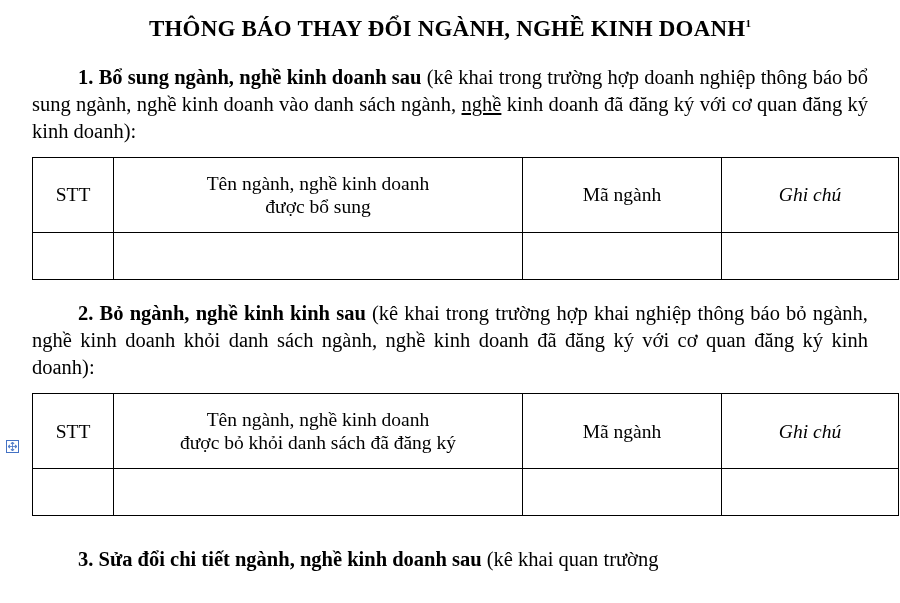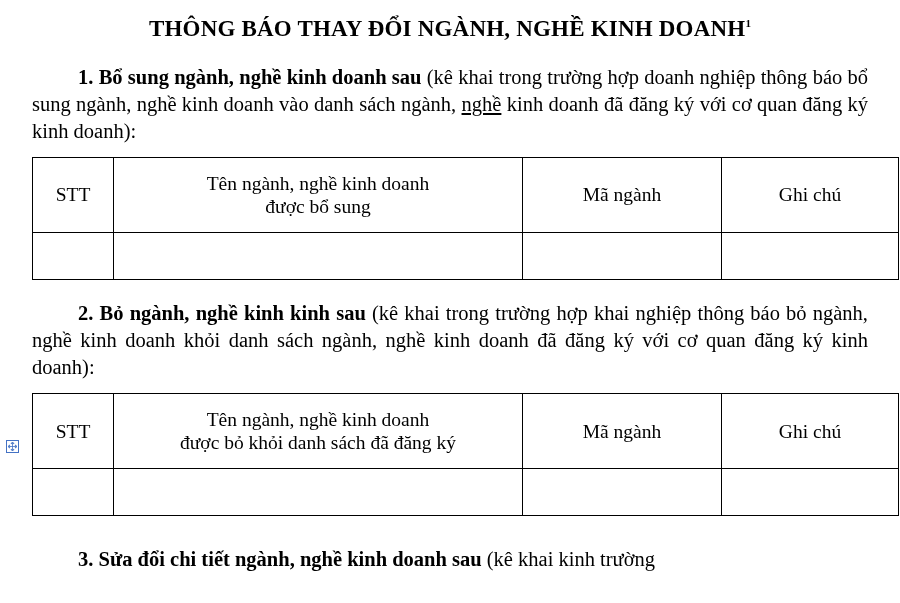--- a/index.html
+++ b/index.html
@@ -77,21 +77,21 @@
   table.grid th {
     height: 62px;
     line-height: 1.2;
   }
   table.grid td.empty-row {
     height: 34px;
   }
   .col-stt { width: 72px; }
   .col-name { width: 400px; }
   .col-code { width: 190px; }
-  .col-note { width: 168px; }
+  .col-note { width: 168px; font-style: italic; }
   .move-handle {
     position: absolute;
     left: 6px;
     top: 424px;
     width: 13px;
     height: 13px;
     color: #4472c4;
     font-size: 13px;
     line-height: 13px;
     text-align: center;
@@ -173,17 +173,17 @@
         <td class="empty-row"></td>
       </tr>
     </tbody>
       </table>
   </div>
 
   <div class="section cut-bottom">
     <p class="para third">
       <span class="bold">3.</span>
       <span class="bold">Sửa đổi chi tiết ngành, nghề kinh doanh sau</span>
-      <span class="ital">(kê khai kinh trường</span>
+      <span class="ital">(kê khai quan trường</span>
     </p>
   </div>
 
 </div>
 
 </body></html>

